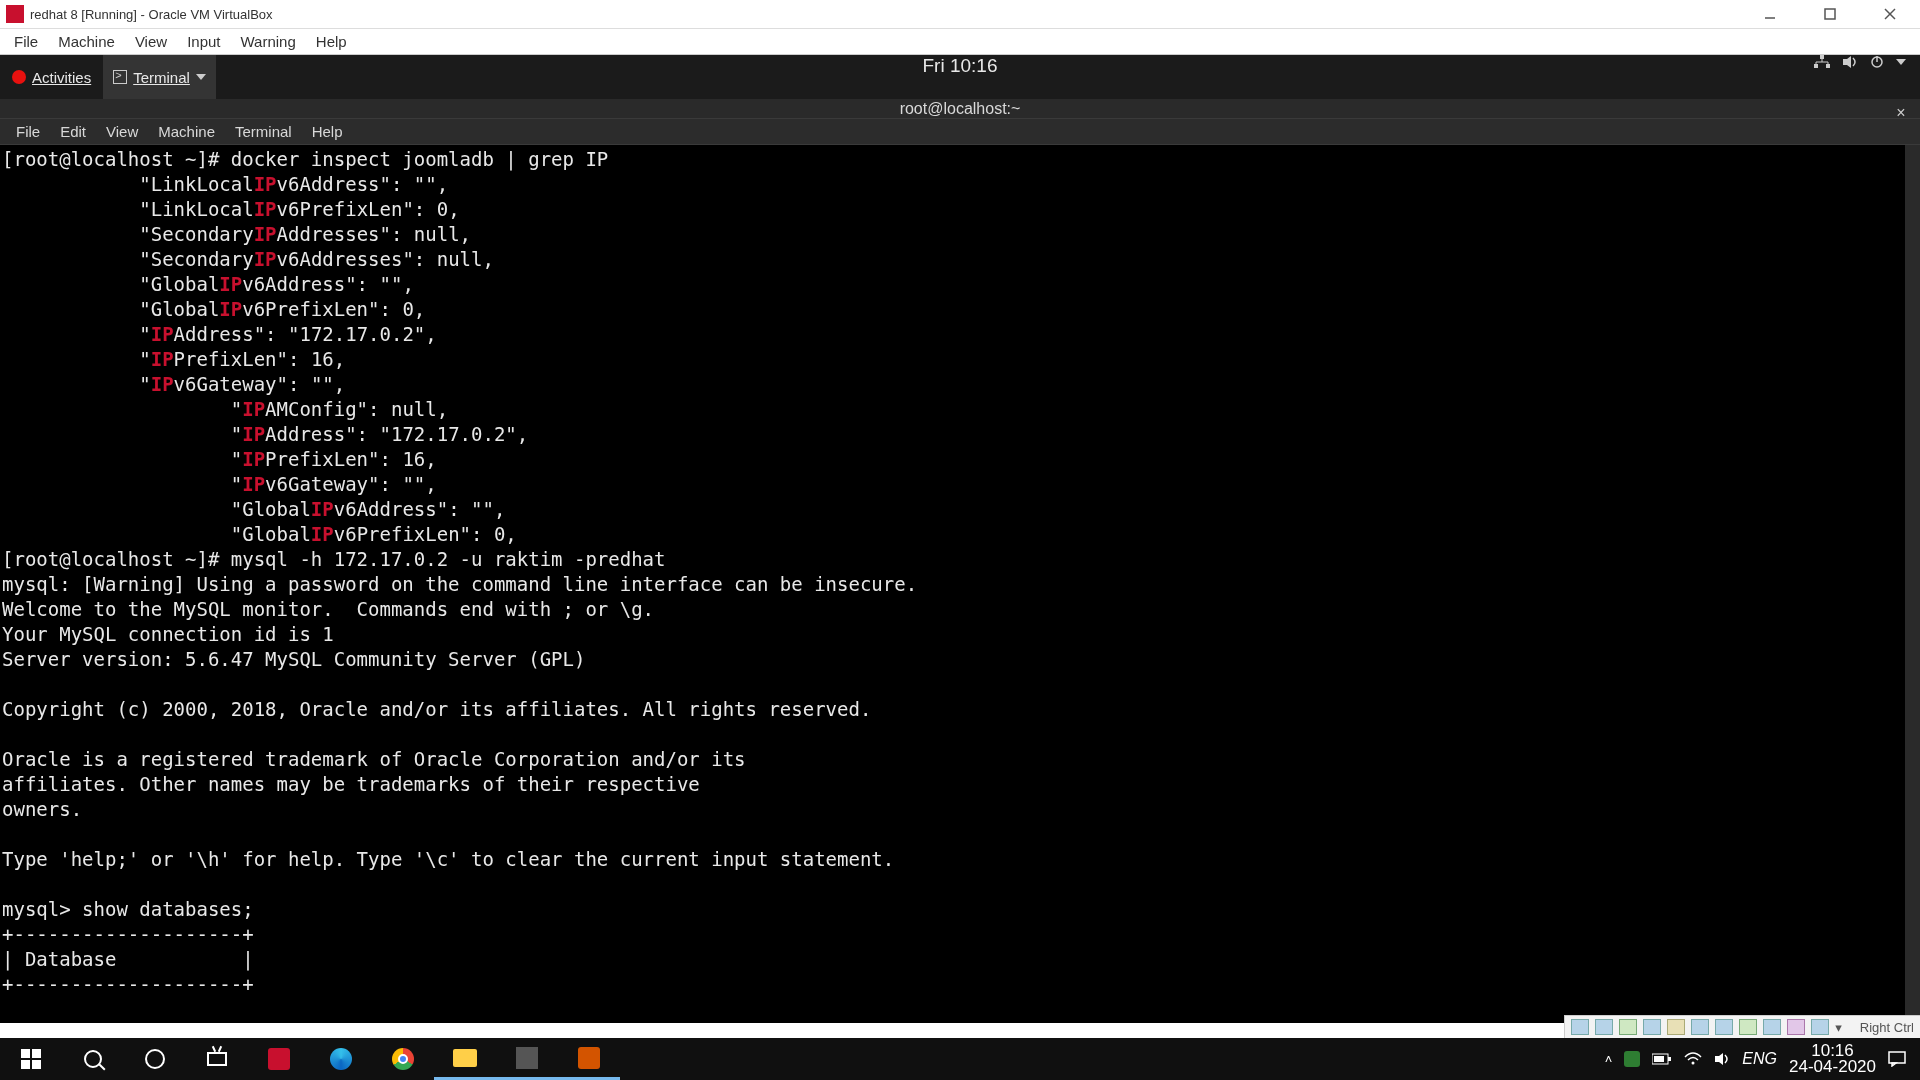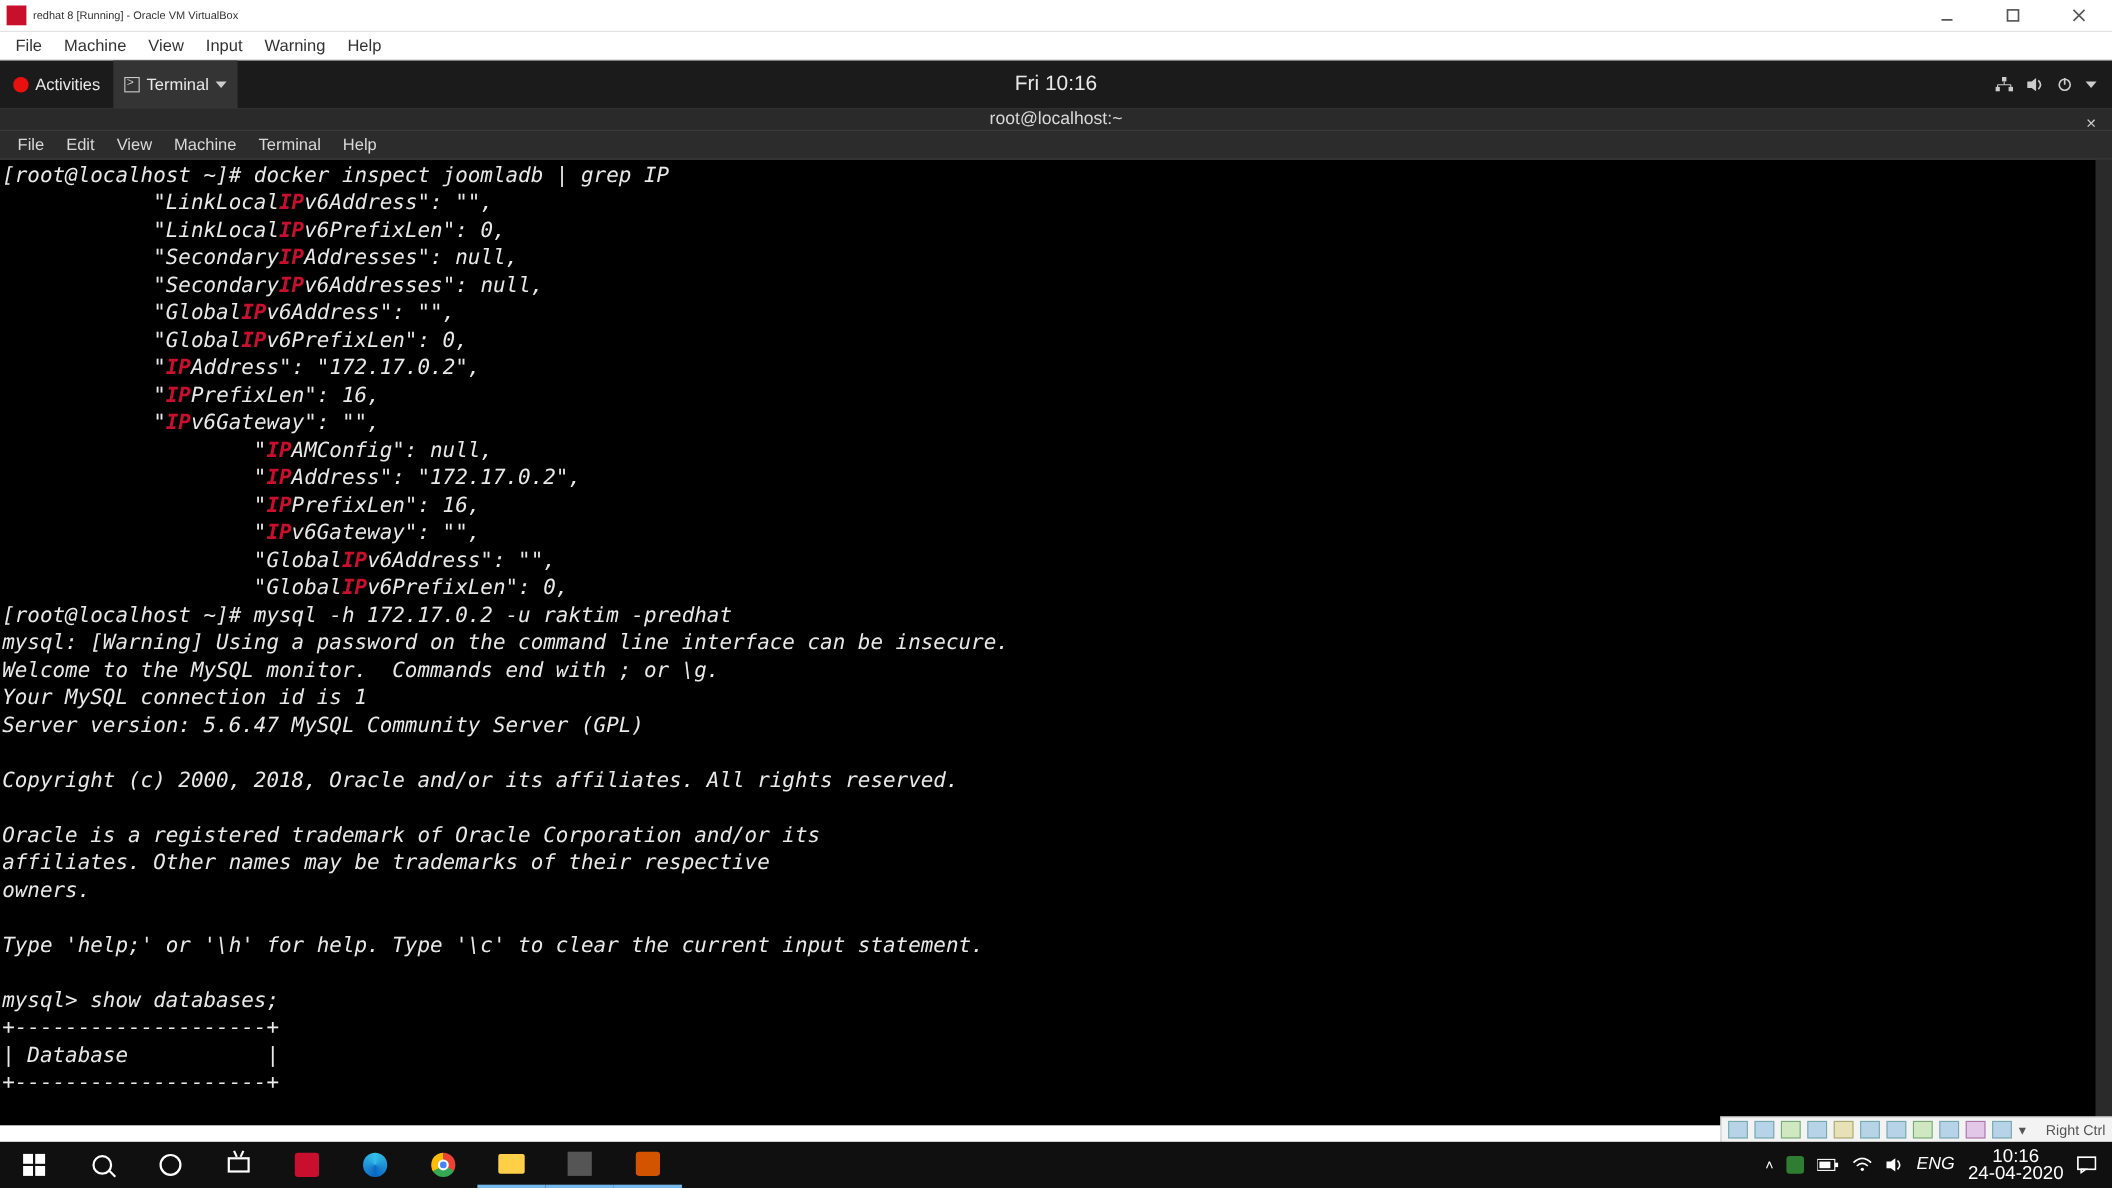--- a/index.html
+++ b/index.html
@@ -9,21 +9,21 @@
     font-family: "Segoe UI", Arial, sans-serif;
     overflow: hidden;
     position: relative;
   }
 
   
   .vb-titlebar {
     height: 29px;
     background: #fff;
     display: flex; align-items: center;
-    font-size: 10px;
+    font-size: 13px;
     color: #333;
     border-bottom: 1px solid #ddd;
   }
   .vb-titlebar .vb-icon {
     width: 18px; height: 18px; margin: 0 6px 0 6px;
     background: #c8102e;
     display:inline-block;
   }
   .vb-titlebar .vb-title { flex: 0 0 auto; }
   .vb-titlebar .spacer { flex: 1; }
@@ -41,23 +41,24 @@
     padding-left: 4px;
     border-bottom: 1px solid #ccc;
   }
   .vb-menubar .mi { padding: 2px 10px; }
 
   
   .gnome-topbar {
     height: 44px;
     background:#1b1b1b;
     color:#e8e8e8;
-    display:flex; align-items:center;
+    display:flex; align-items:flex-start;
     font-size: 15px;
     position: relative;
+    text-decoration: underline;
   }
   .gnome-topbar .activities {
     display:flex; align-items:center; gap:6px; padding:0 12px; height:100%;
   }
   .gnome-topbar .rh-dot{
     width:14px;height:14px;border-radius:50%;
     background:#e8110f;
     display:inline-block;
   }
   .gnome-topbar .term-app{
@@ -110,21 +111,20 @@
     background:#000;
     color:#e8e8e8;
     font-family: "DejaVu Sans Mono","Consolas",monospace;
     font-size: 19px;
     line-height: 25px;
     white-space: pre;
     padding: 2px 2px 2px 2px;
     height: 878px;
     overflow:hidden;
     position:relative;
-    font-style:italic;
   }
   .terminal .scrollbar{
     position:absolute; right:0; top:0; width:15px; height:100%;
     background:#2a2a2a;
   }
   .hl{ color:#c8102e; font-weight:bold; }
 
   
   .vb-status{
     position:absolute; right:0; bottom:42px;

